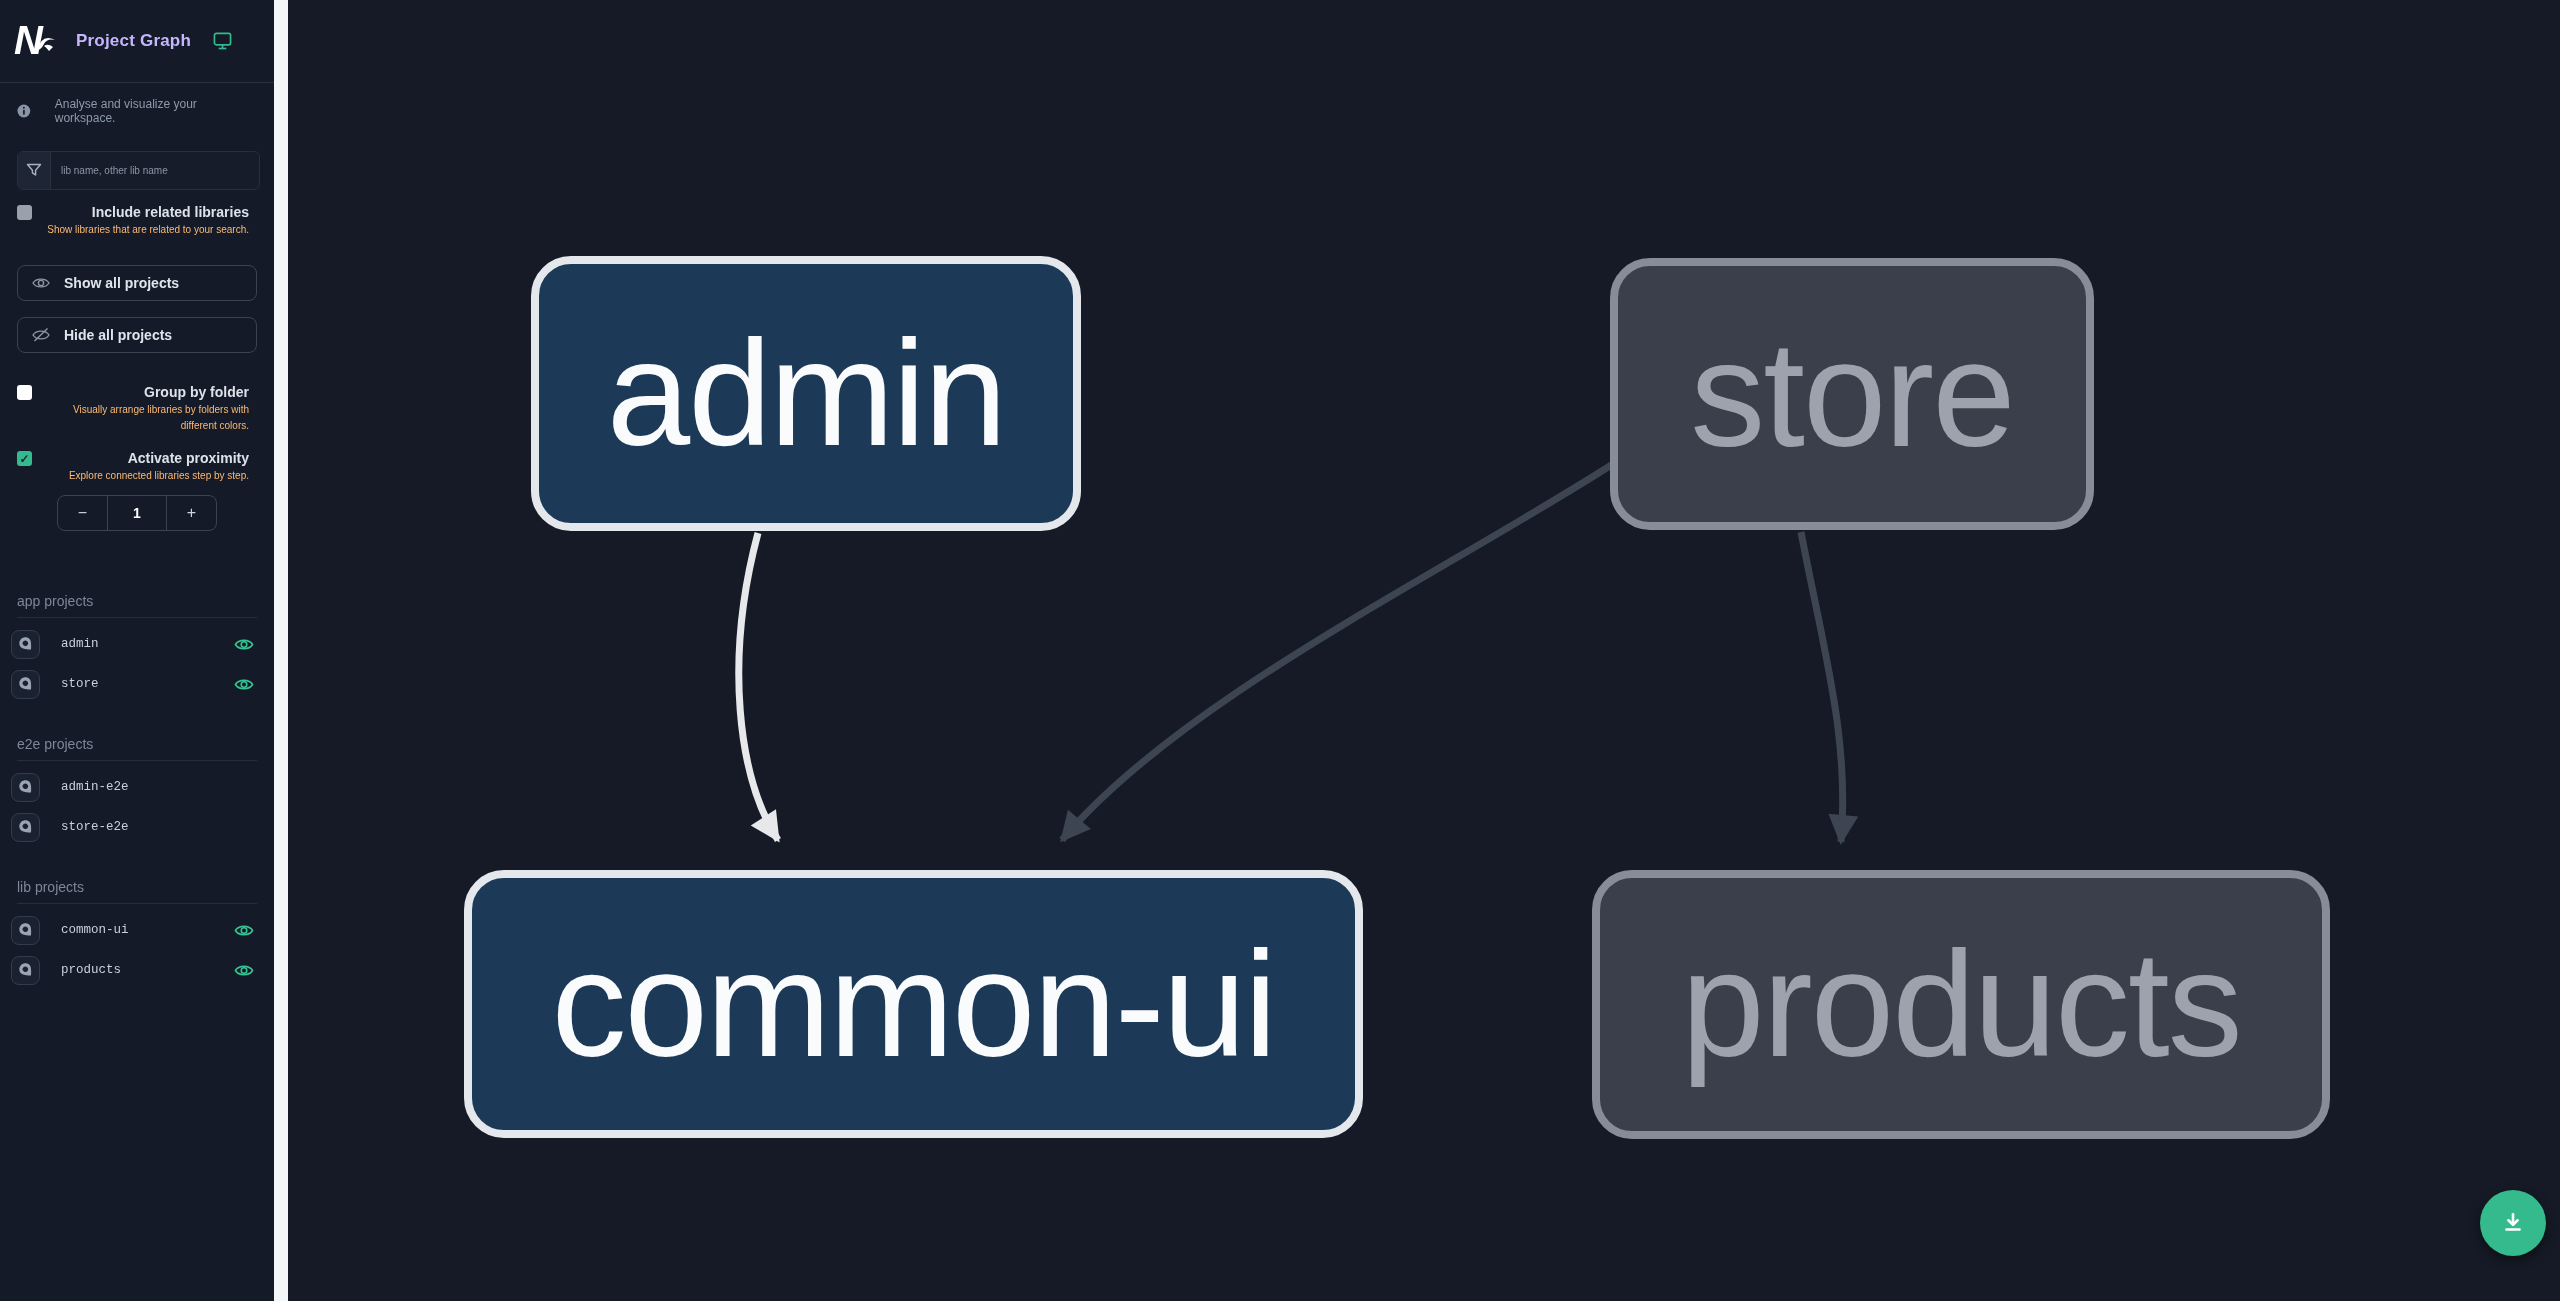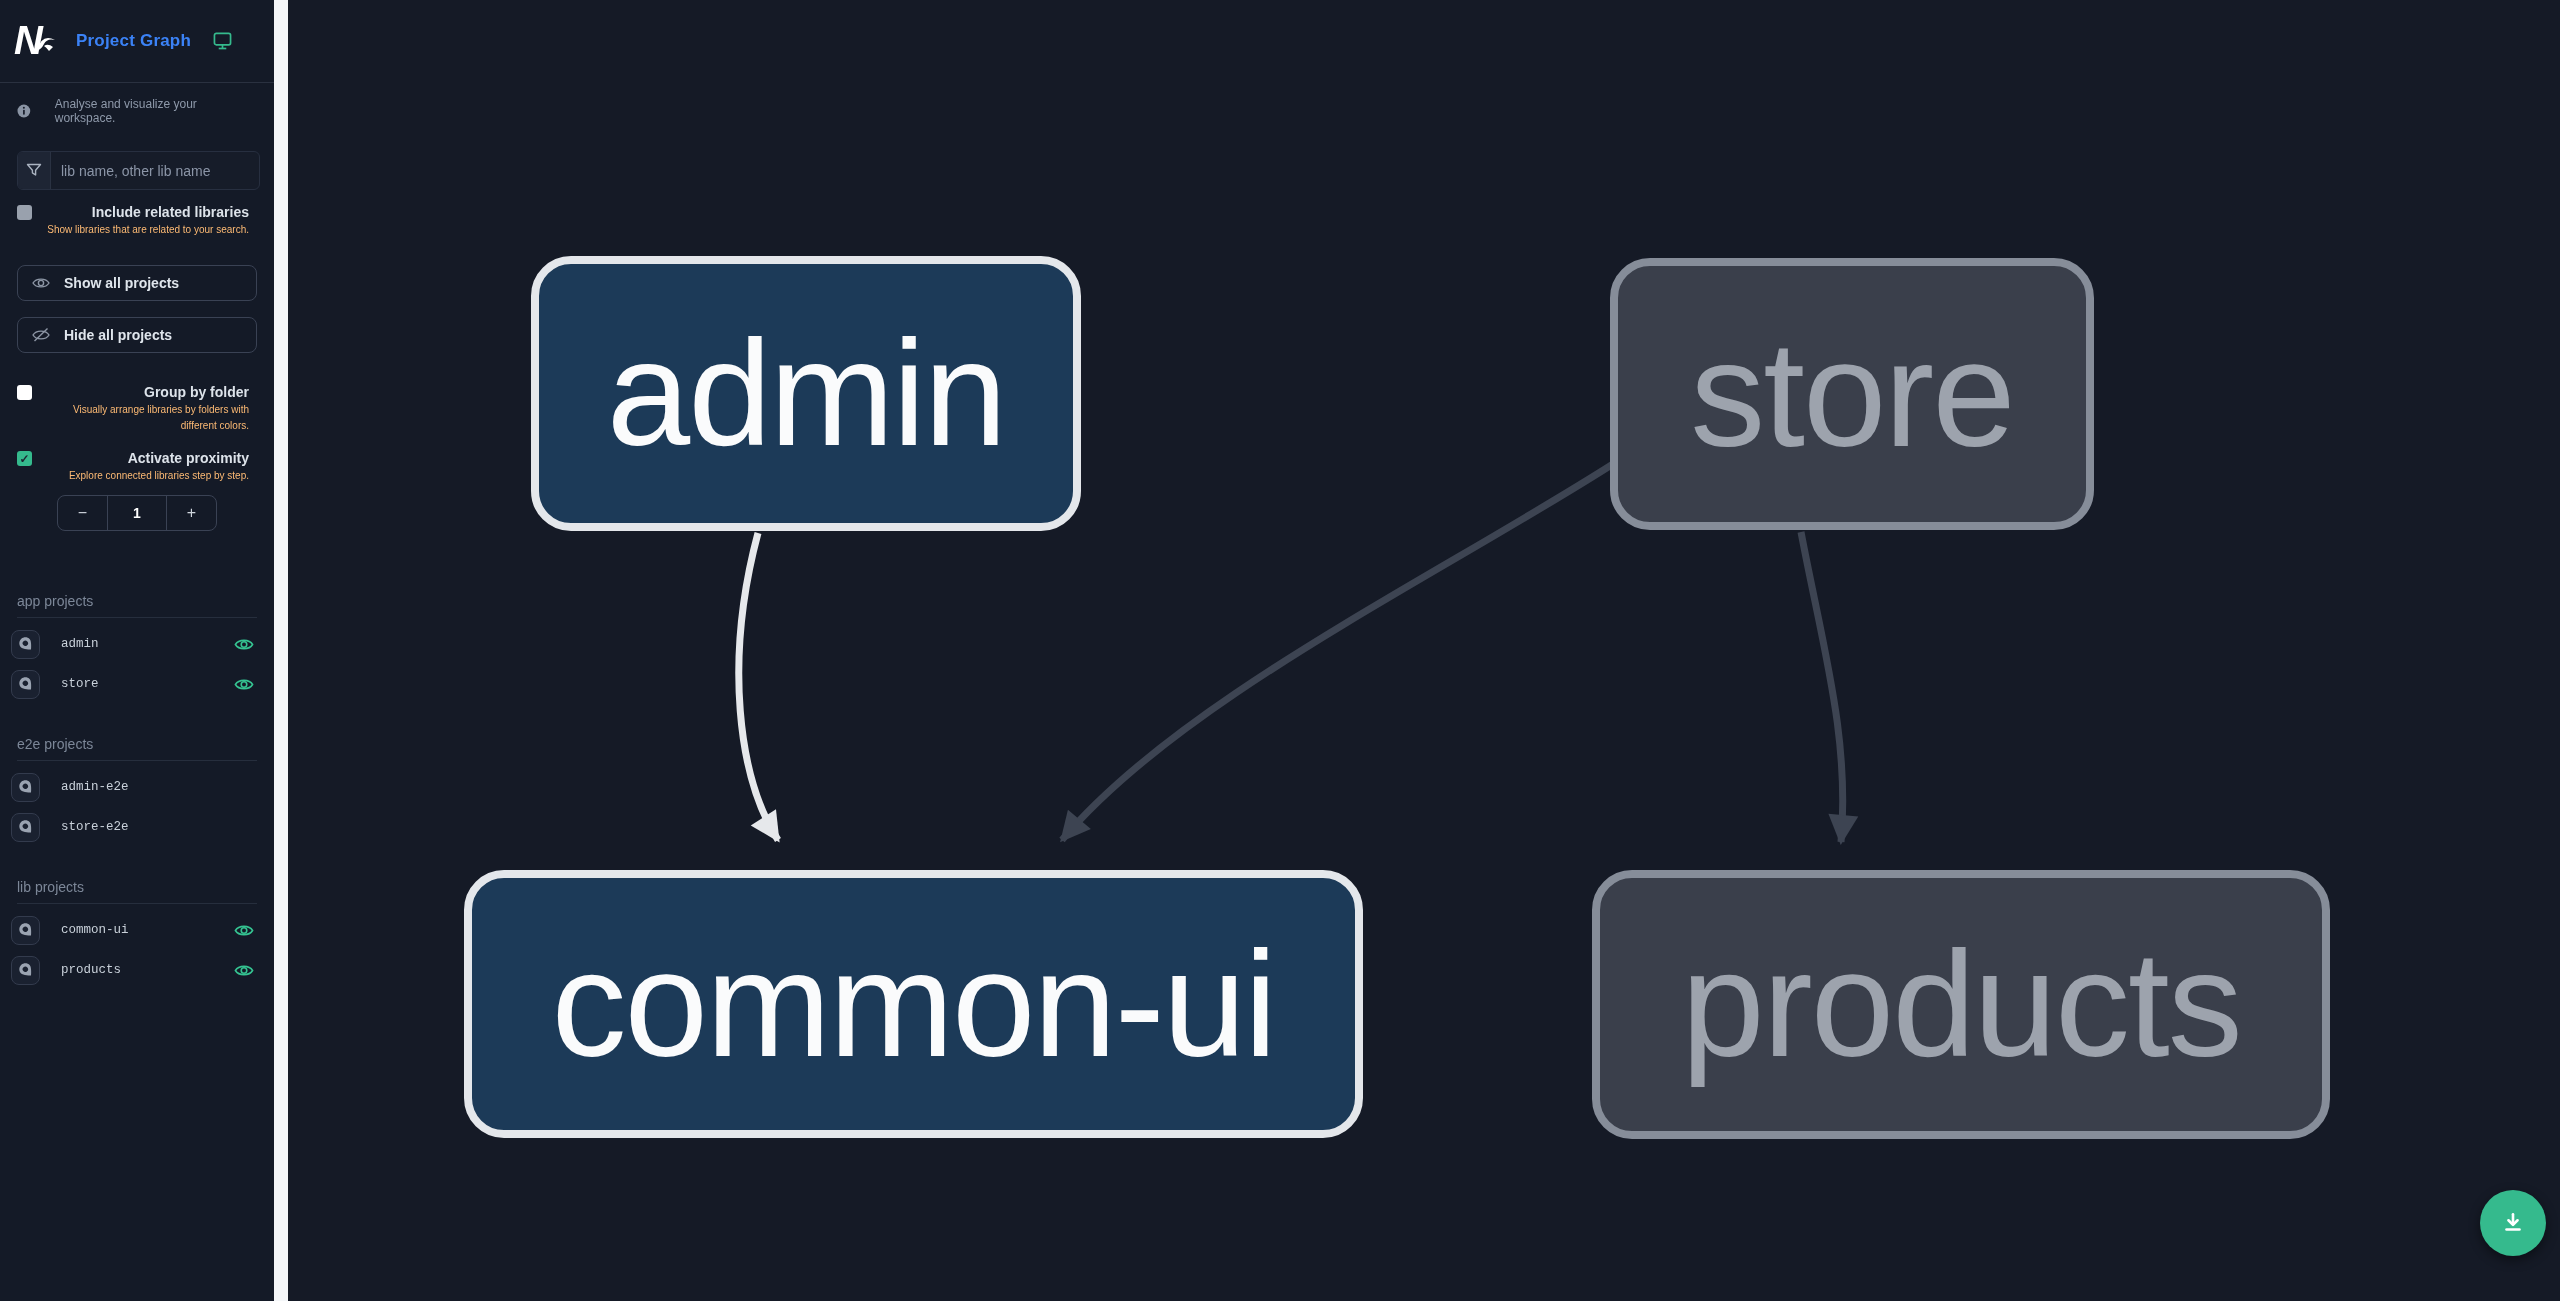--- a/index.html
+++ b/index.html
@@ -12,34 +12,34 @@
              background:#141a27; color:#dde3ea; }
   #divider { position:absolute; left:274px; top:0; width:14px; height:1301px;
              background:#f4f6f8; }
   #canvas { position:absolute; left:288px; top:0; width:2272px; height:1301px;
             background:#151a26; }
 
   
   .side-header { height:83px; display:flex; align-items:center; gap:18px;
                  padding:0 14px; border-bottom:1px solid #2a3140; }
   .logo { width:44px; height:44px; flex:0 0 auto; }
-  .app-title { font-size:17px; font-weight:700; color:#3b82f6; letter-spacing:.2px; }
+  .app-title { font-size:17px; font-weight:700; color:#c4b5fd; letter-spacing:.2px; }
   .theme-btn { margin-left:4px; display:flex; align-items:center; cursor:pointer; }
 
   .info-row { display:flex; align-items:center; gap:24px; padding:14px 17px 0 17px; }
   .info-row .txt { font-size:12px; color:#8e99aa; }
 
   
   .search-wrap { margin:26px 17px 0 17px; width:243px; height:39px; display:flex;
                  border:1px solid #272f40; border-radius:6px; overflow:hidden;
                  background:#161c29; }
   .search-icon-cell { width:33px; display:flex; align-items:center; justify-content:center;
                       background:#1e2534; border-right:1px solid #2a3242; }
   .search-input { flex:1; border:0; outline:0; background:transparent; padding:0 10px;
-                  font-size:14px; color:#cdd5e0; font-family:"Liberation Sans",sans-serif; }
+                  font-size:10px; color:#cdd5e0; font-family:"Liberation Sans",sans-serif; }
   .search-input::placeholder { color:#8b95a7; }
 
   
   .opt { display:flex; padding:0 17px; margin-top:13px; }
   .opt .box { width:15px; height:15px; border-radius:3px; margin-top:3px; flex:0 0 auto;
               cursor:pointer; }
   .box-gray  { background:#99a1ad; }
   .box-white { background:#ffffff; }
   .box-teal  { background:#35ba8d; display:flex; align-items:center; justify-content:center;
                color:#1c2431; font-size:12px; font-weight:700; }

